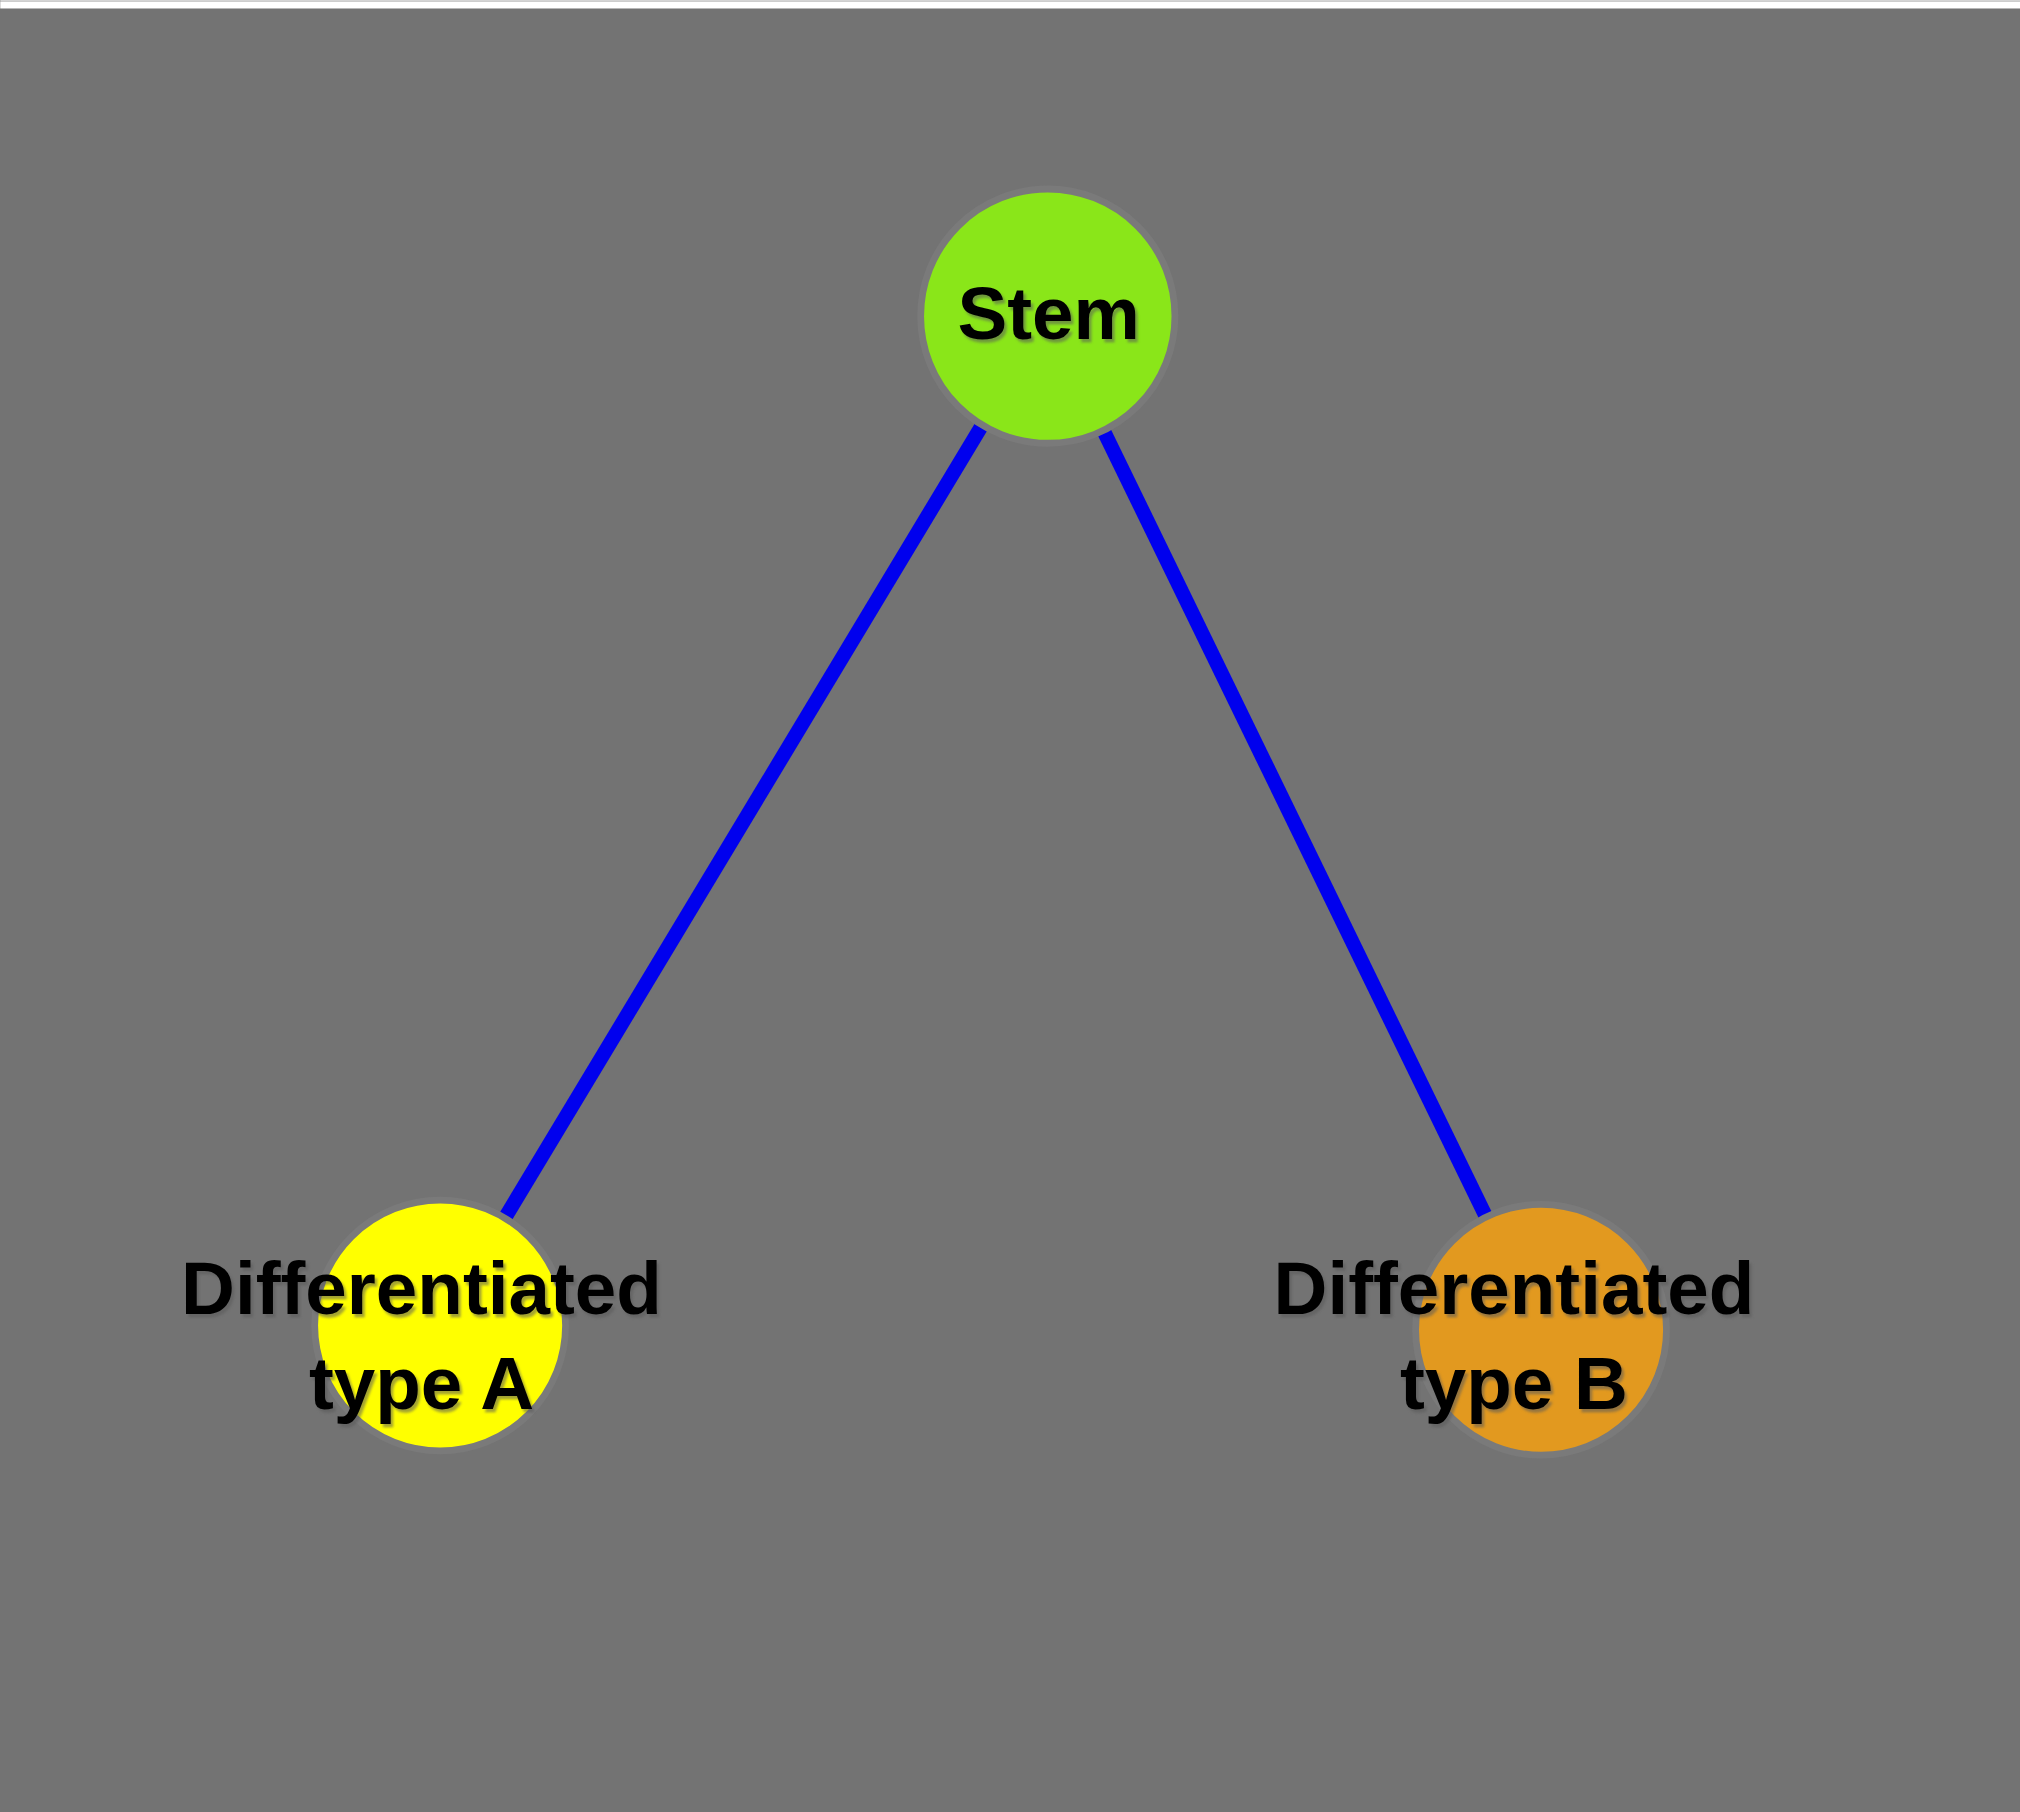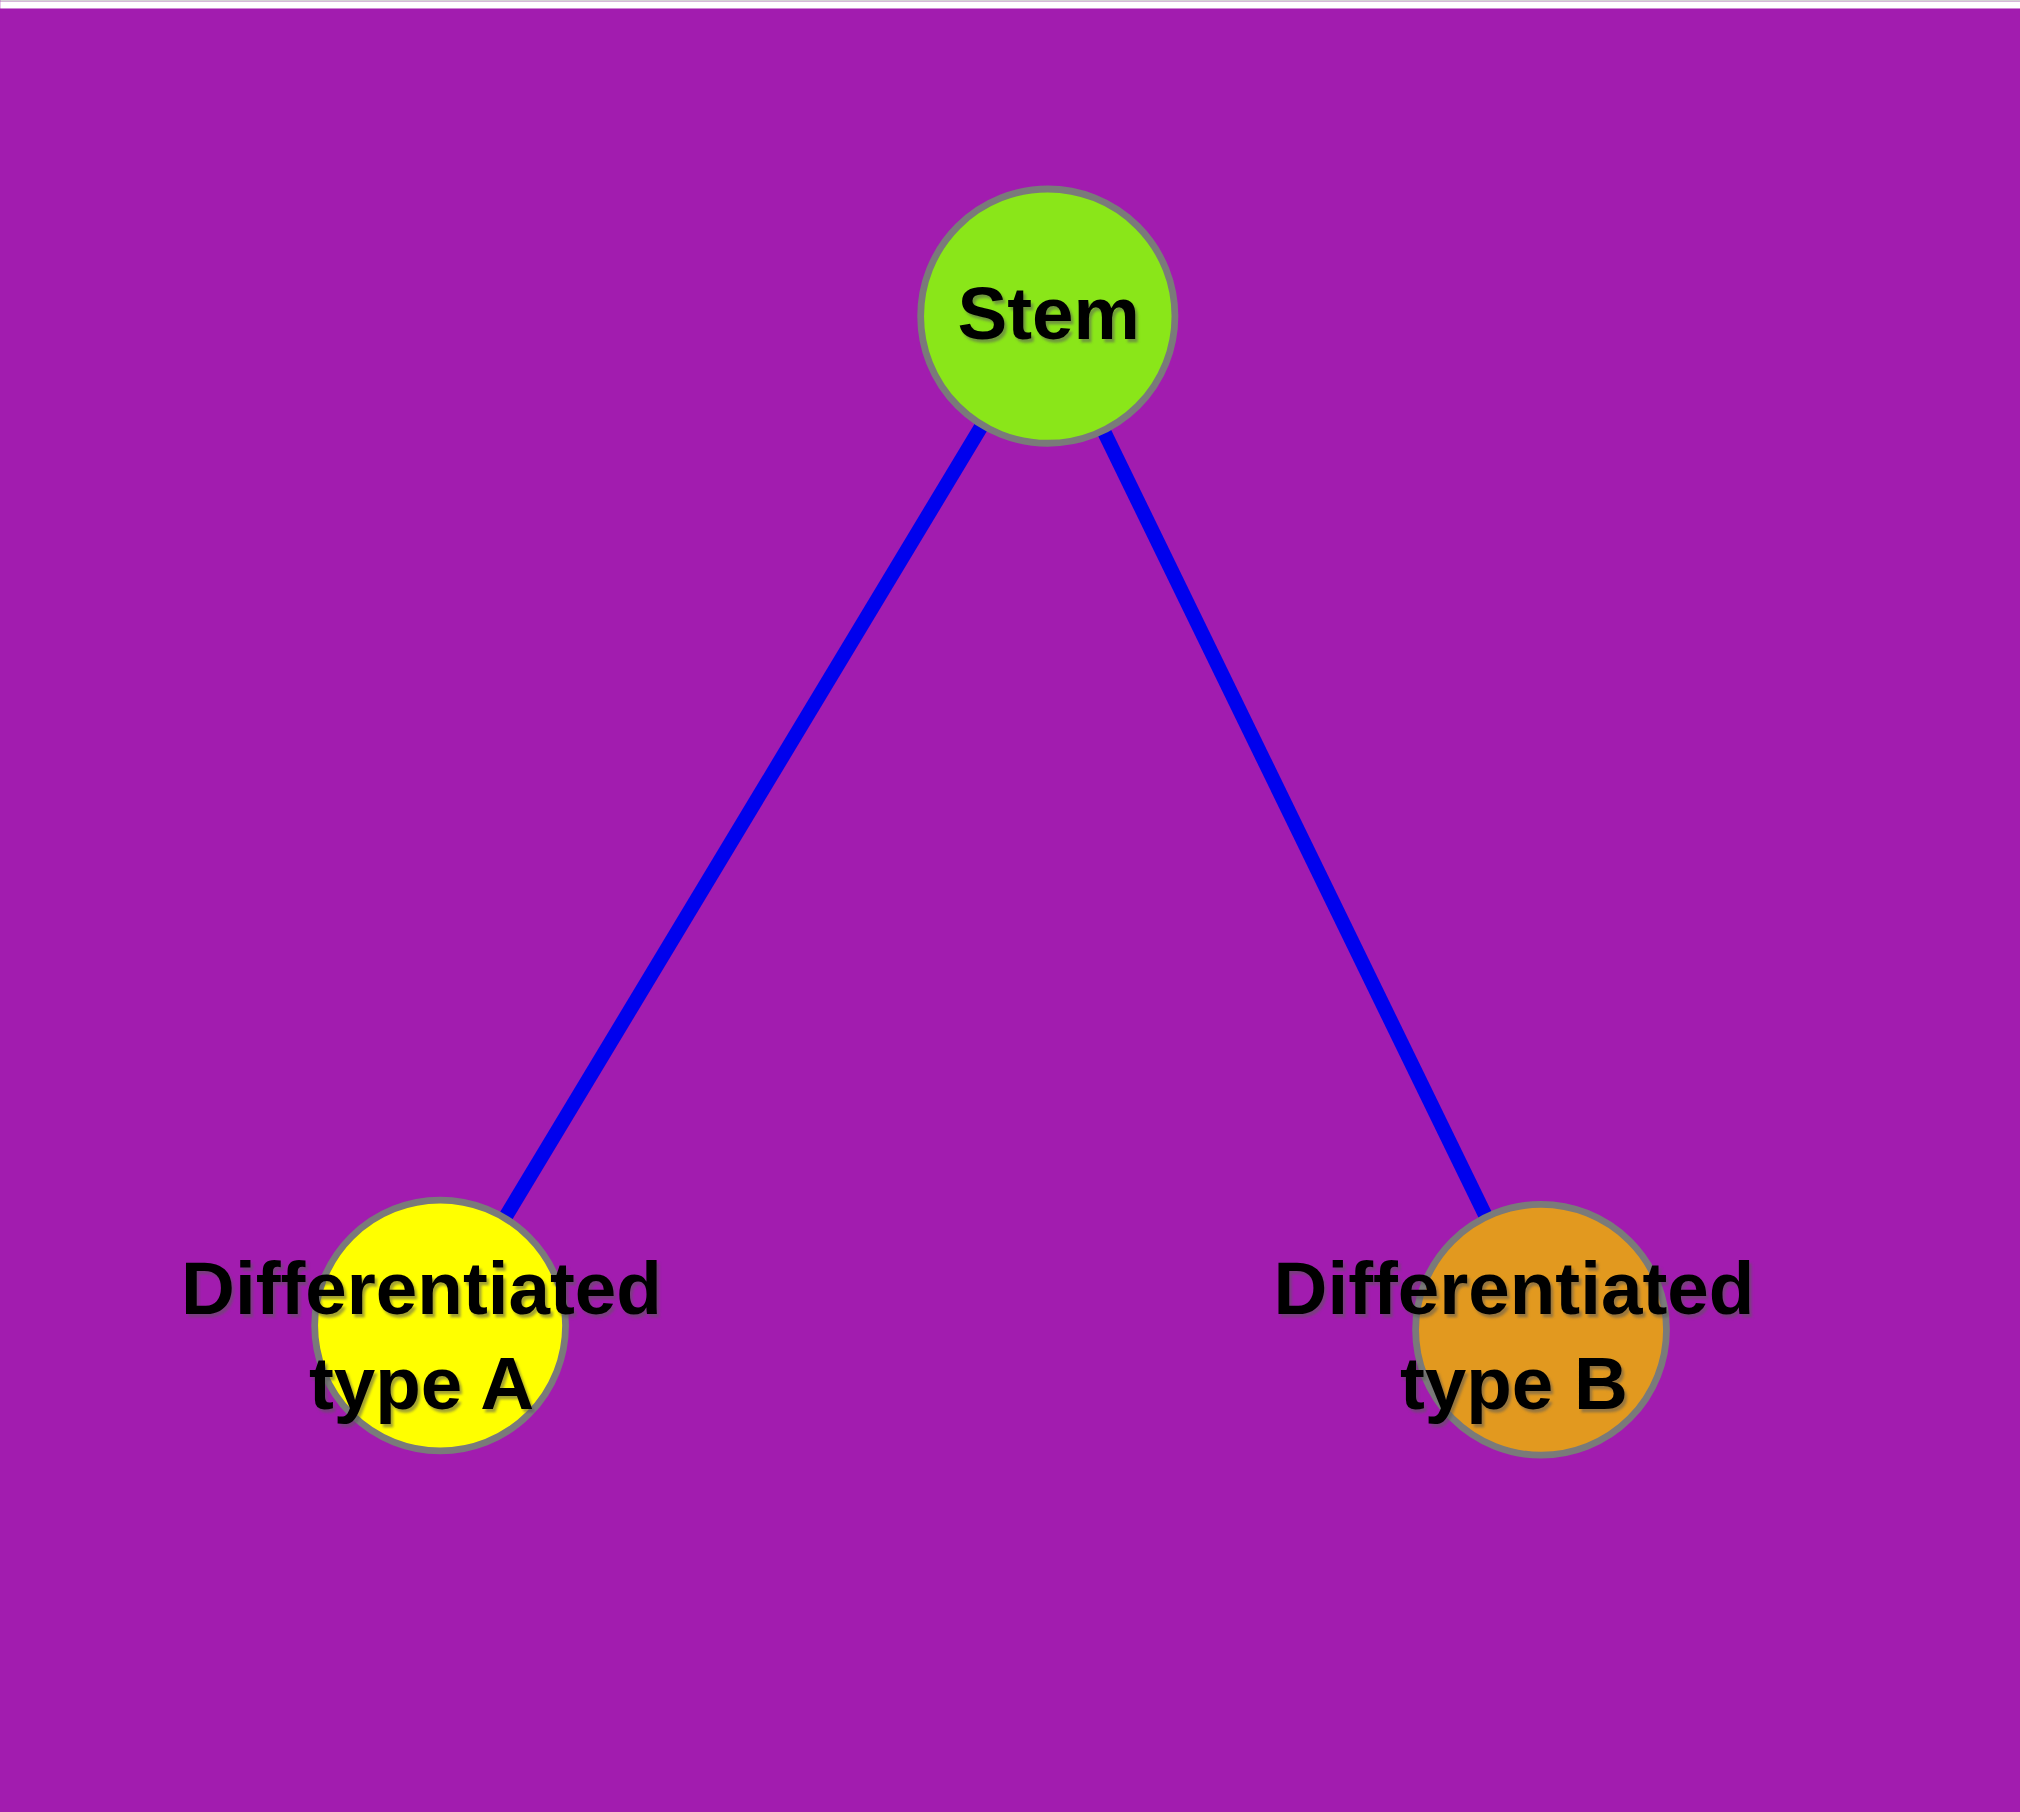--- a/index.html
+++ b/index.html
@@ -4,21 +4,21 @@
 <style>
   html, body {
     margin: 0;
     padding: 0;
     background: #ffffff;
   }
   #canvas {
     position: relative;
     width: 2021px;
     height: 1812px;
-    background: #a21caf;
+    background: #737373;
     overflow: hidden;
     font-family: "Liberation Sans", sans-serif;
   }
   #graph-svg {
     position: absolute;
     inset: 0;
     width: 100%;
     height: 100%;
   }
   .edge {

